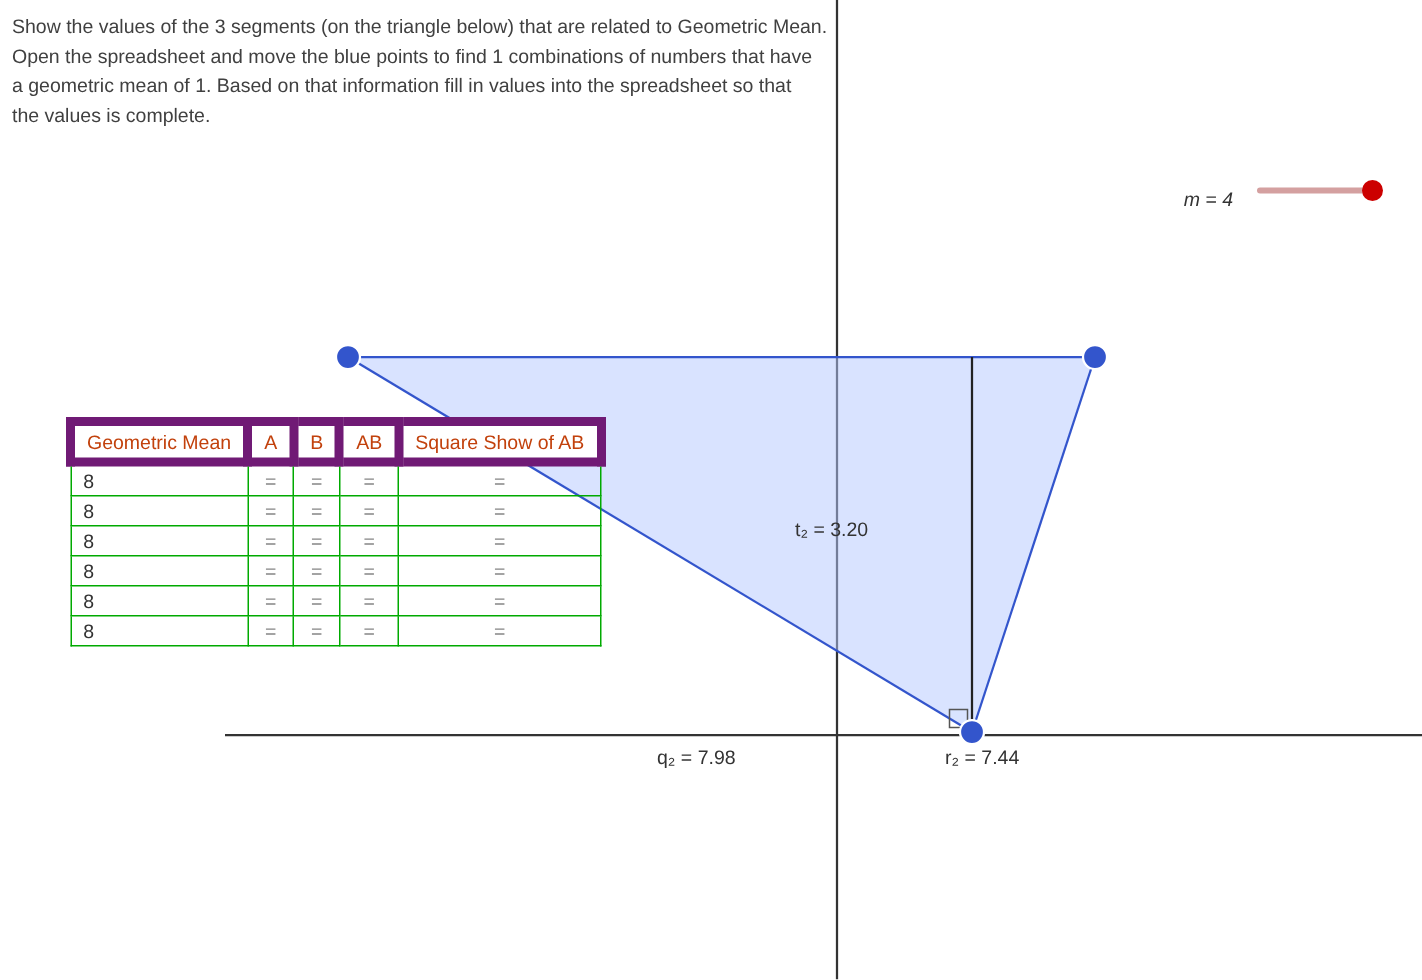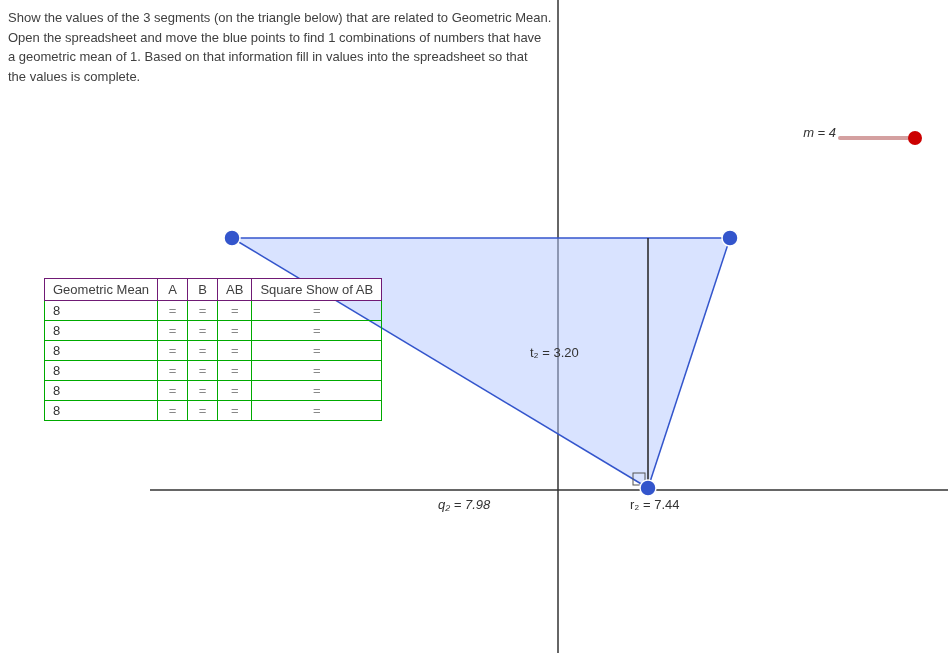--- a/index.html
+++ b/index.html
@@ -35,25 +35,25 @@
     
     #spreadsheet-table {
       position: absolute;
       top: 278px;
       left: 44px;
       border-collapse: collapse;
       font-size: 13px;
     }
 
     #spreadsheet-table th {
-      border: 1px solid #701a75;
+      border: 6px solid #701a75;
       padding: 3px 8px;
       background: white;
       font-weight: normal;
-      color: #404040;
+      color: #c2410c;
       white-space: nowrap;
     }
 
     #spreadsheet-table td {
       border: 1px solid #00aa00;
       padding: 2px 8px;
       text-align: center;
       color: #333;
       min-width: 30px;
     }
@@ -66,22 +66,22 @@
     .eq-sign {
       color: #888;
     }
 
     
     #slider-container {
       position: absolute;
       top: 125px;
       right: 30px;
       display: flex;
-      align-items: flex-end;
-      gap: 2px;
+      align-items: flex-start;
+      gap: 16px;
       margin-left: 30px;
     }
 
     #slider-label {
       color: #333;
       font-size: 13px;
       font-style: italic;
     }
 
     #slider-track {
@@ -137,21 +137,21 @@
 
   <rect x="633" y="473" width="12" height="12" fill="none" stroke="#555" stroke-width="1"></rect>
 
   <circle cx="232" cy="238" r="8" fill="#3355cc" stroke="white" stroke-width="1.5"></circle>
   <circle cx="730" cy="238" r="8" fill="#3355cc" stroke="white" stroke-width="1.5"></circle>
   <circle cx="648" cy="488" r="8" fill="#3355cc" stroke="white" stroke-width="1.5"></circle>
 
 </svg>
 
 <div class="graph-label" style="left: 530px; top: 345px;">t₂ = 3.20</div>
-<div class="graph-label" style="left: 438px; top: 497px; font-style: italic;">q₂ = 7.98</div>
+<div class="graph-label" style="left: 438px; top: 497px;">q₂ = 7.98</div>
 <div class="graph-label" style="left: 630px; top: 497px;">r₂ = 7.44</div>
 
 <div id="slider-container">
   <span id="slider-label">m = 4</span>
   <div id="slider-track">
     <div id="slider-thumb"></div>
   </div>
 </div>
 
 <table id="spreadsheet-table">

